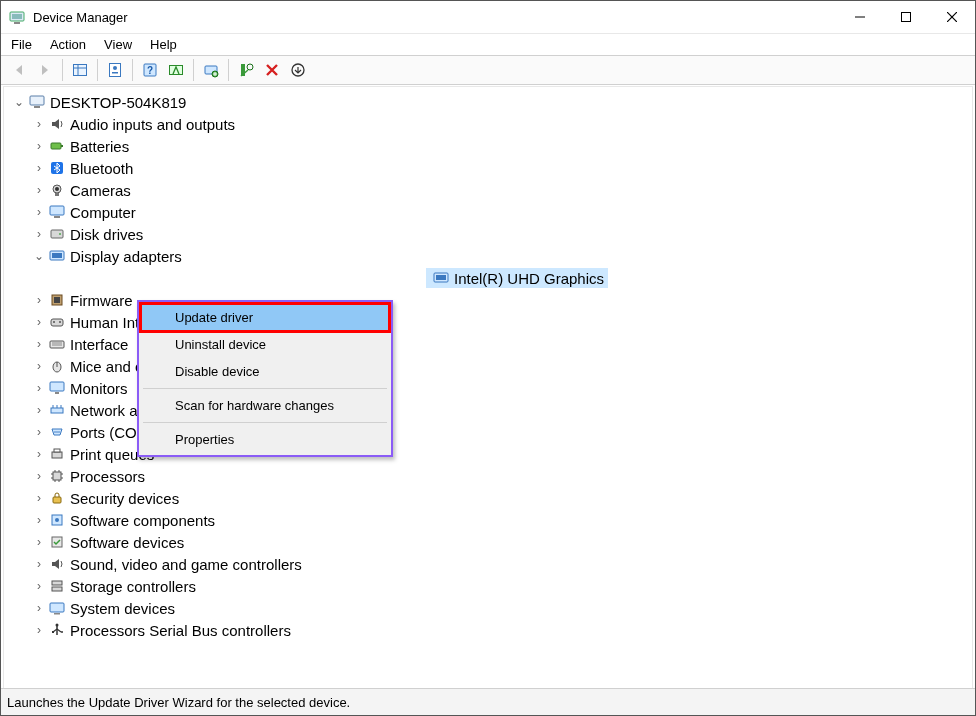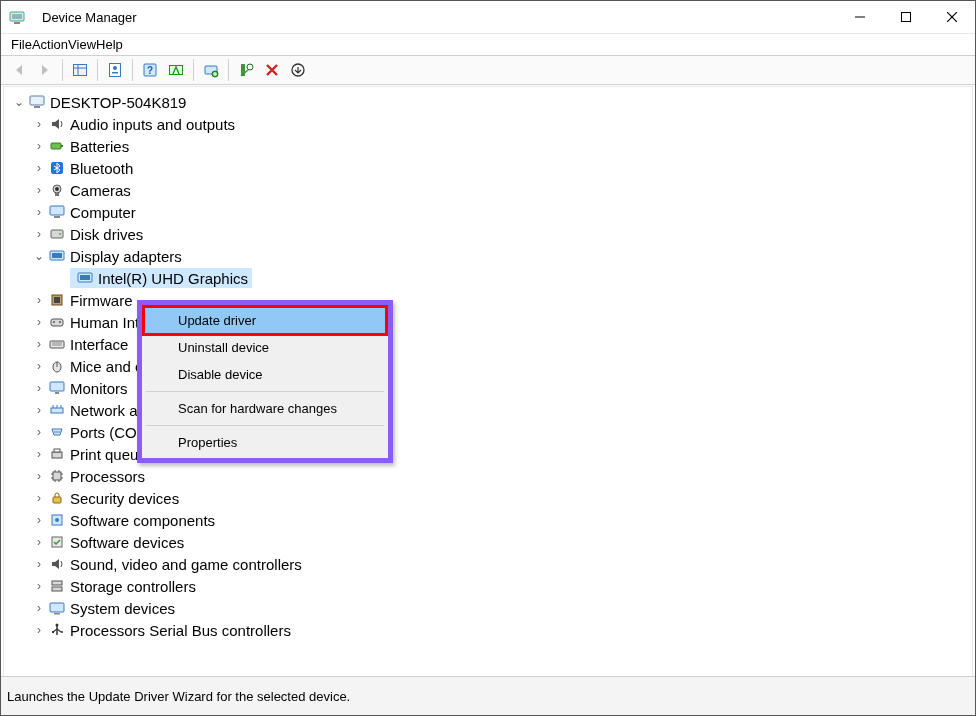--- a/index.html
+++ b/index.html
@@ -13,39 +13,39 @@
       position: relative;
       border: 1px solid #555;
     }
     
     .titlebar {
       height: 32px;
       display: flex;
       align-items: center;
       padding-left: 8px;
       background: #fff;
-      gap: 9px;
     }
     .titlebar .app-icon {
       width: 16px; height: 16px; margin-right: 8px;
       display: inline-flex; align-items: center; justify-content: center;
     }
     .titlebar .title { font-size: 13px; color: #000; }
     .win-controls { margin-left: auto; display: flex; height: 100%; }
     .win-btn {
       width: 46px; height: 32px;
       display: flex; align-items: center; justify-content: center;
       font-family: "Segoe UI Symbol", sans-serif; font-size: 11px;
       color: #000;
     }
     
     .menubar {
       height: 22px;
       display: flex; align-items: center;
       padding-left: 10px;
+      gap: 18px;
       border-top: 1px solid #e8e8e8;
     }
     .menubar span { font-size: 13px; color: #000; }
     
     .toolbar {
       height: 30px;
       border-top: 1px solid #d0d0d0;
       border-bottom: 1px solid #d0d0d0;
       display: flex; align-items: center;
       padding: 2px 6px;
@@ -82,30 +82,30 @@
     }
     .caret.none { visibility: hidden; }
     .dev-icon {
       width: 18px; height: 18px; margin: 0 4px 0 2px;
       display: inline-flex; align-items: center; justify-content: center;
       flex: none;
     }
     .label { font-size: 15px; color: #000; }
     .row.indent-root { padding-left: 0px; }
     .row.indent-1 { padding-left: 20px; }
-    .row.indent-2 { padding-left: 44px; }
+    .row.indent-2 { padding-left: 44px; justify-content: center; }
     .row.selected .label-wrap { background: #cde8ff; padding: 1px 4px; }
     .label-wrap { display: inline-flex; align-items: center; }
     
     .ctx-menu {
       position: absolute;
       left: 136px; top: 299px;
       width: 256px;
       background: #f0f0f0;
-      border: 5px solid #8b5cf6;
+      border: 2px solid #8b5cf6;
       box-shadow: 2px 3px 4px rgba(0,0,0,0.25);
       padding: 2px;
       z-index: 50;
     }
     .ctx-item {
       padding: 6px 12px 6px 34px;
       font-size: 13px;
       position: relative;
       color: #000;
     }
@@ -114,21 +114,21 @@
     }
     .ctx-item.highlight-box {
       outline: 3px solid #ff0000;
       outline-offset: -1px;
     }
     .ctx-sep { height: 1px; background: #d0d0d0; margin: 3px 2px; }
     .ctx-item.bold { font-weight: 400; }
     
     .statusbar {
       position: absolute; left: 0; right: 0; bottom: 0;
-      height: 39px;
+      height: 27px;
       border-top: 1px solid #d0d0d0;
       padding: 2px 6px;
       font-size: 13px; color: #000;
       background: #f4f4f4;
       display: flex; align-items: center;
     }
     
     svg { display: block; }
   </style>
 </head>

